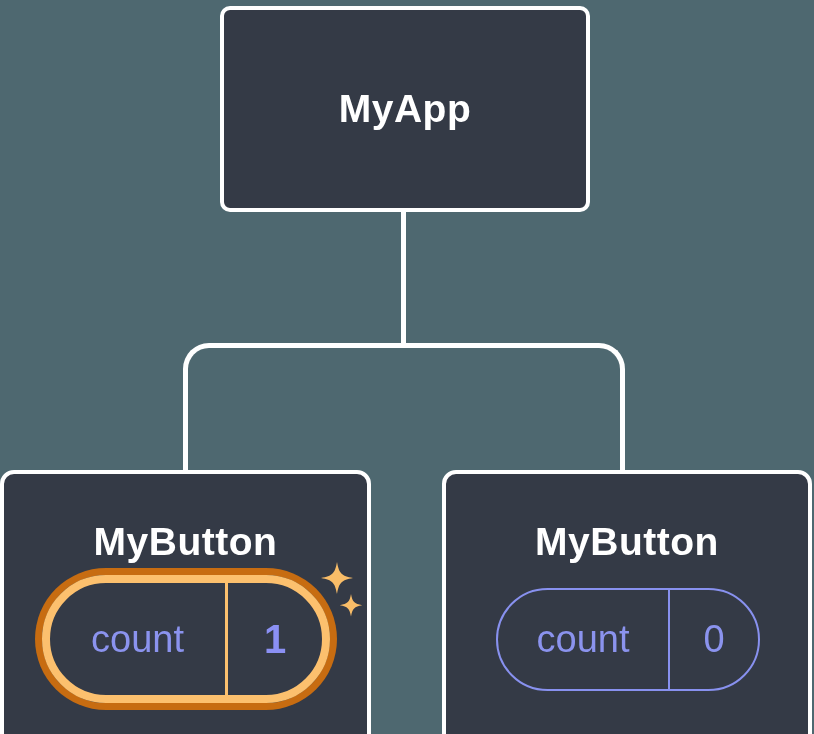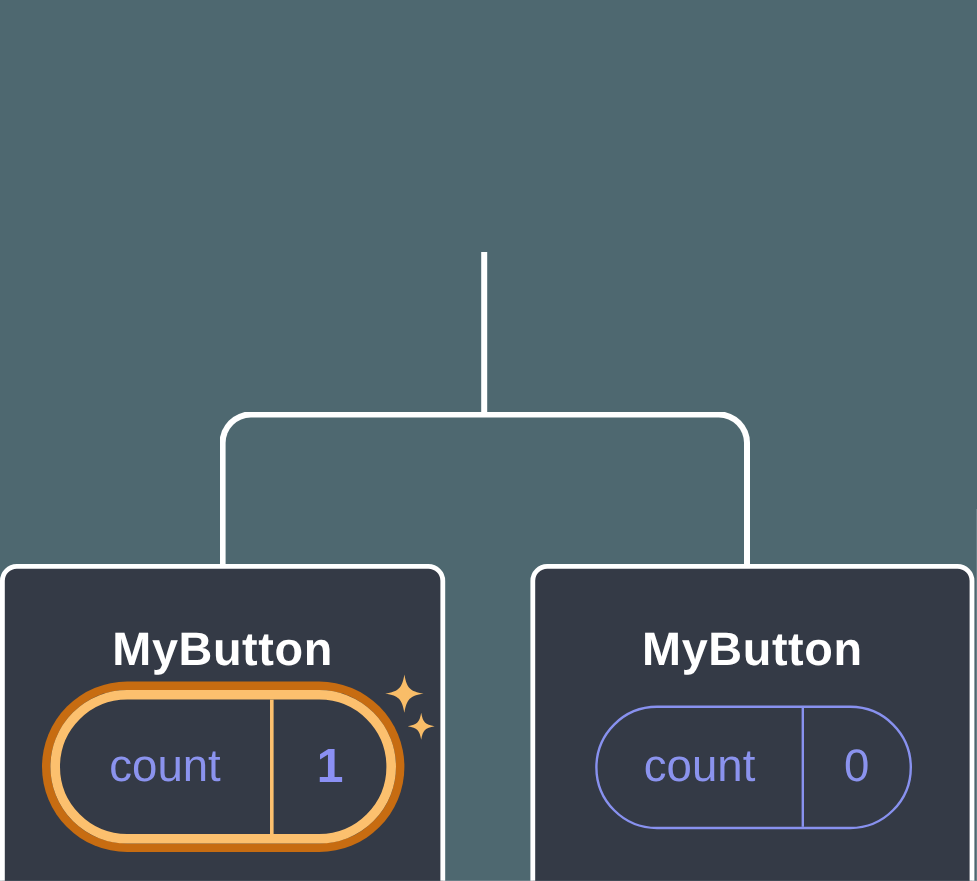--- a/index.html
+++ b/index.html
@@ -101,20 +101,23 @@
     position: absolute;
     left: 310px; top: 554px;
     width: 64px; height: 74px;
   }
 </style>
 </head>
 <body>
 
 <div class="canvas">
 
+  <div class="node node-root">
+    <span class="node-title">MyApp</span>
+  </div>
 
   <div class="stem"></div>
   <div class="branch"></div>
 
   <div class="node node-child node-child-left">
     <span class="node-title child-title">MyButton</span>
     <div class="pill pill-highlight">
       <span class="pill-key">count</span>
       <span class="pill-divider-orange"></span>
       <span class="pill-val pill-val-bold">1</span>

